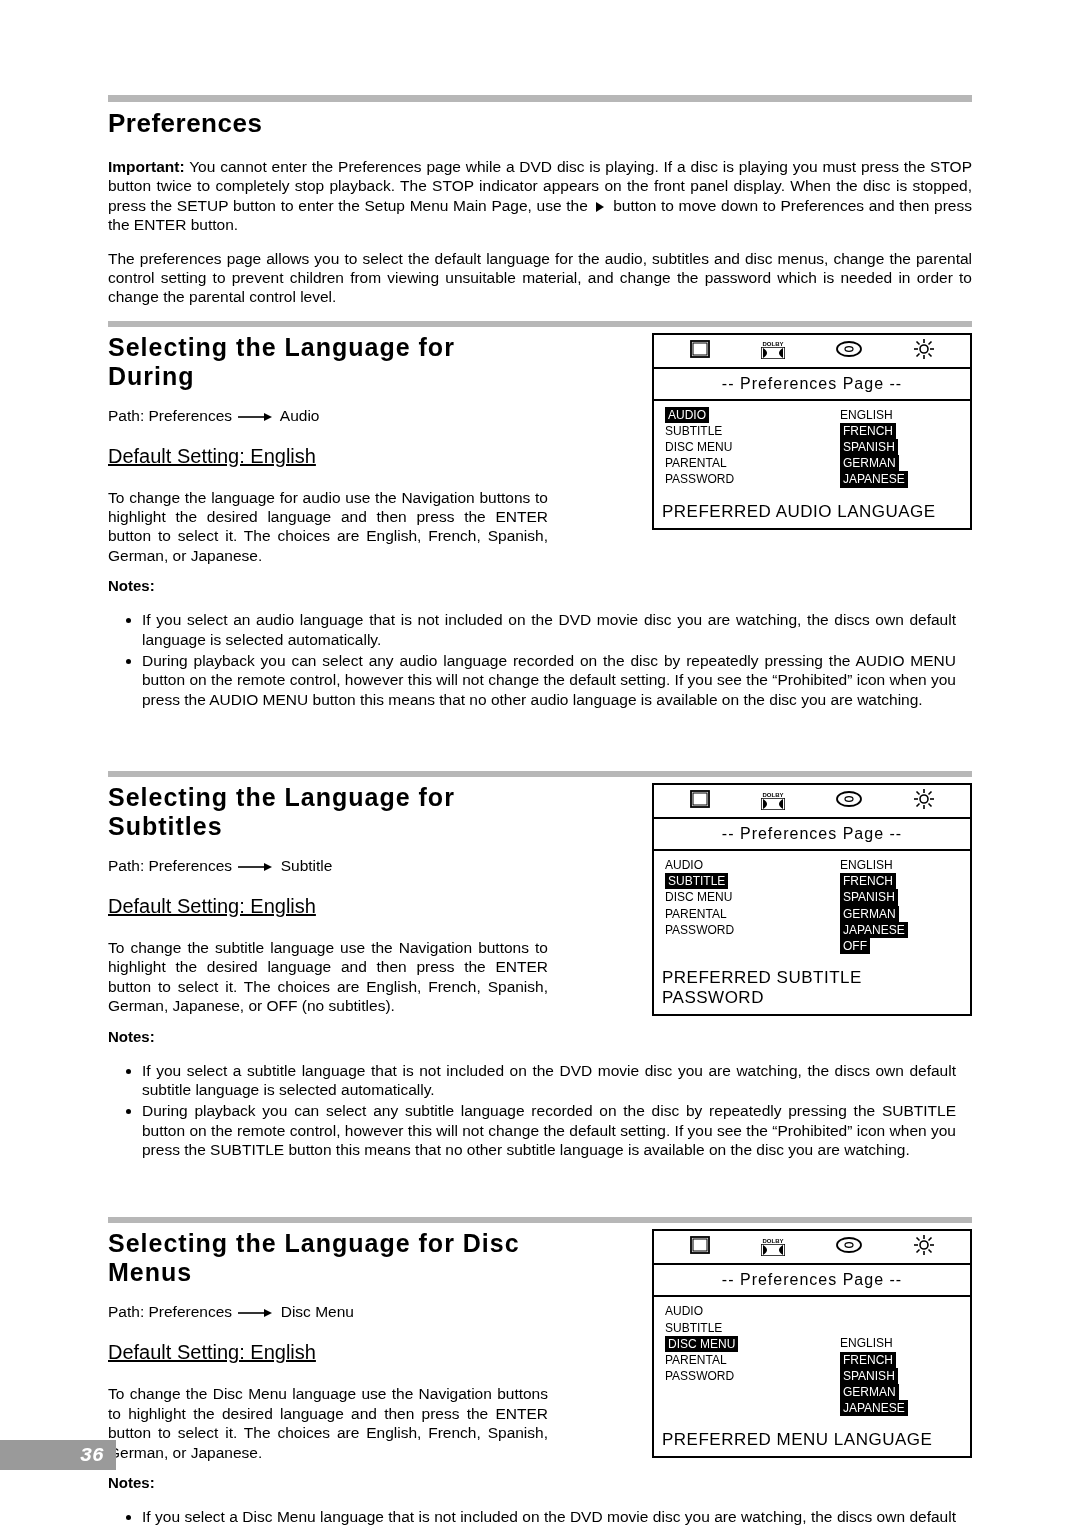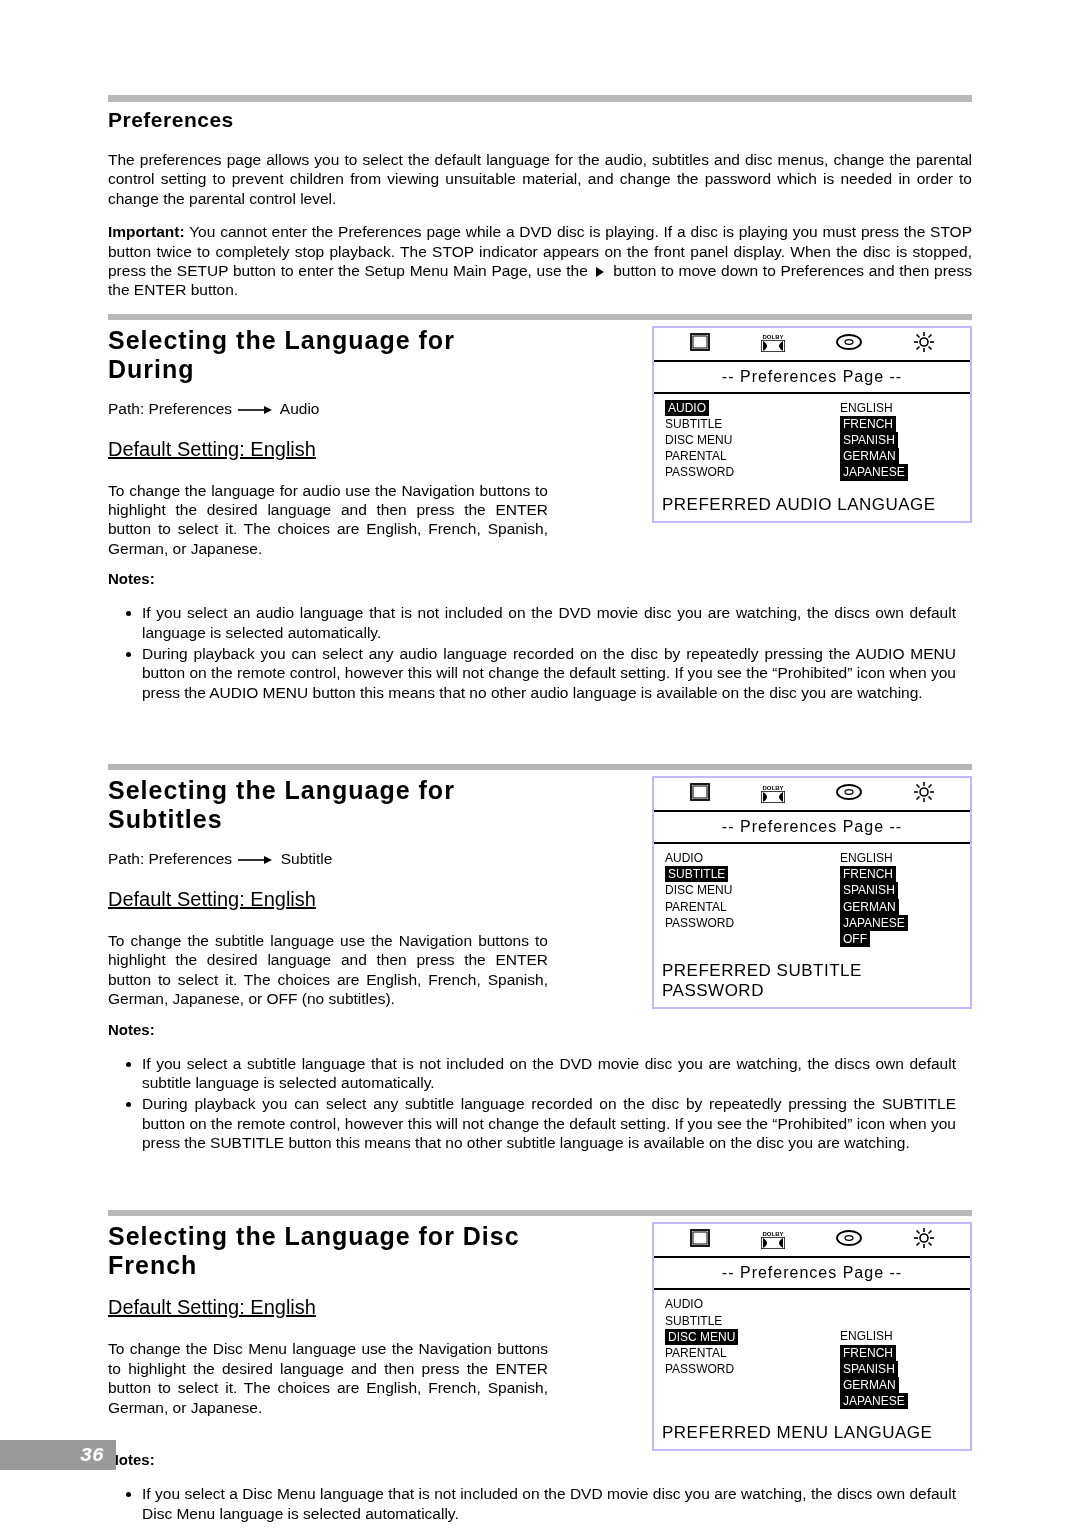--- a/index.html
+++ b/index.html
@@ -15,21 +15,21 @@
   .page {
     padding: 95px 108px 0 108px;
   }
   .bar {
     height: 7px;
     background: #b7b7b7;
     margin: 0 0 6px 0;
   }
   .bar.thin { height: 6px; }
   h1.sec {
-    font-size: 21px;
+    font-size: 26px;
     font-weight: bold;
     margin: 0 0 18px 0;
     letter-spacing: 0.5px;
   }
   h1.sub {
     font-size: 25px;
     font-weight: bold;
     margin: 0 0 16px 0;
     letter-spacing: 1px;
   }
@@ -81,21 +81,21 @@
     line-height: 1.25;
   }
   ul.notes li { text-align: justify; margin-bottom: 2px; }
   .clear { clear: both; }
   .spacer { height: 46px; }
   .spacer-sm { height: 42px; }
 
   
   .osd {
     width: 320px;
-    border: 2px solid #c4b5fd;
+    border: 2px solid #000000;
   }
   .osd-top {
     height: 34px;
     display: flex;
     align-items: center;
     justify-content: space-around;
     border-bottom: 2px solid #000;
     padding: 0 10px;
   }
   .osd-title {
@@ -140,26 +140,26 @@
     padding-right: 12px;
   }
 </style>
 </head>
 <body>
 
 <div class="page">
 
   <div class="bar"></div>
   <h1 class="sec">Preferences</h1>
-  <p class="intro">The preferences page allows you to select the default language for the audio, subtitles and disc menus, change the parental control setting to prevent children from viewing unsuitable material, and change the password which is needed in order to change the parental control level.</p>
   <p class="intro">
     <b>Important:</b><span> You cannot enter the Preferences page while a DVD disc is playing. If a disc is playing you must press the STOP button twice to completely stop playback. The STOP indicator appears on the front panel display. When the disc is stopped, press the SETUP button to enter the Setup Menu Main Page, use the </span><span class="tri"><svg width="10" height="12">
           <polygon points="1,1 9,6 1,11" fill="#000"></polygon>
         </svg></span><span> button to move down to Preferences and then press the ENTER button.</span>
   </p>
+  <p class="intro">The preferences page allows you to select the default language for the audio, subtitles and disc menus, change the parental control setting to prevent children from viewing unsuitable material, and change the password which is needed in order to change the parental control level.</p>
 
   <div class="bar thin"></div>
   <div class="twocol">
     <div class="leftcol">
       <h1 class="sub">Selecting  the  Language  for  During</h1>
       <div class="path-row">
         <span>Path: Preferences </span><span class="arrow-long"><svg width="34" height="10">
               <line x1="0" y1="5" x2="28" y2="5" stroke="#000" stroke-width="1.6"></line>
               <polygon points="26,1 34,5 26,9" fill="#000"></polygon>
             </svg></span><span> Audio</span>
@@ -297,21 +297,27 @@
   <ul class="notes">
     <li>If you select a subtitle language that is not included on the DVD movie disc you are watching, the discs own default subtitle language is selected automatically.</li>
     <li>During playback you can select any subtitle language recorded on the disc by repeatedly pressing the SUBTITLE button on the remote control, however this will not change the default setting. If you see the “Prohibited” icon when you press the SUBTITLE button this means that no other subtitle language is available on the disc you are watching.</li>
   </ul>
 
   <div class="spacer-sm"></div>
 
   <div class="bar thin"></div>
   <div class="twocol">
     <div class="leftcol">
-      <h1 class="sub">Selecting  the  Language  for  Disc  French</h1>
+      <h1 class="sub">Selecting  the  Language  for  Disc  Menus</h1>
+      <div class="path-row">
+        <span>Path: Preferences </span><span class="arrow-long"><svg width="34" height="10">
+              <line x1="0" y1="5" x2="28" y2="5" stroke="#000" stroke-width="1.6"></line>
+              <polygon points="26,1 34,5 26,9" fill="#000"></polygon>
+            </svg></span><span> Disc Menu</span>
+      </div>
       <div class="default">Default Setting: English</div>
       <p class="body">To change the Disc Menu language use the Navigation buttons to highlight the desired language and then press the ENTER button to select it. The choices are English, French, Spanish, German, or Japanese.</p>
     </div>
     <div class="rightspot">
       <div class="osd">
         <div class="osd-top">
           <span class="ic"><svg width="22" height="20">
                 <rect x="2" y="2" width="18" height="16" fill="none" stroke="#000" stroke-width="1.8"></rect>
                 <rect x="4" y="4" width="14" height="12" fill="none" stroke="#000" stroke-width="1"></rect>
               </svg></span>

